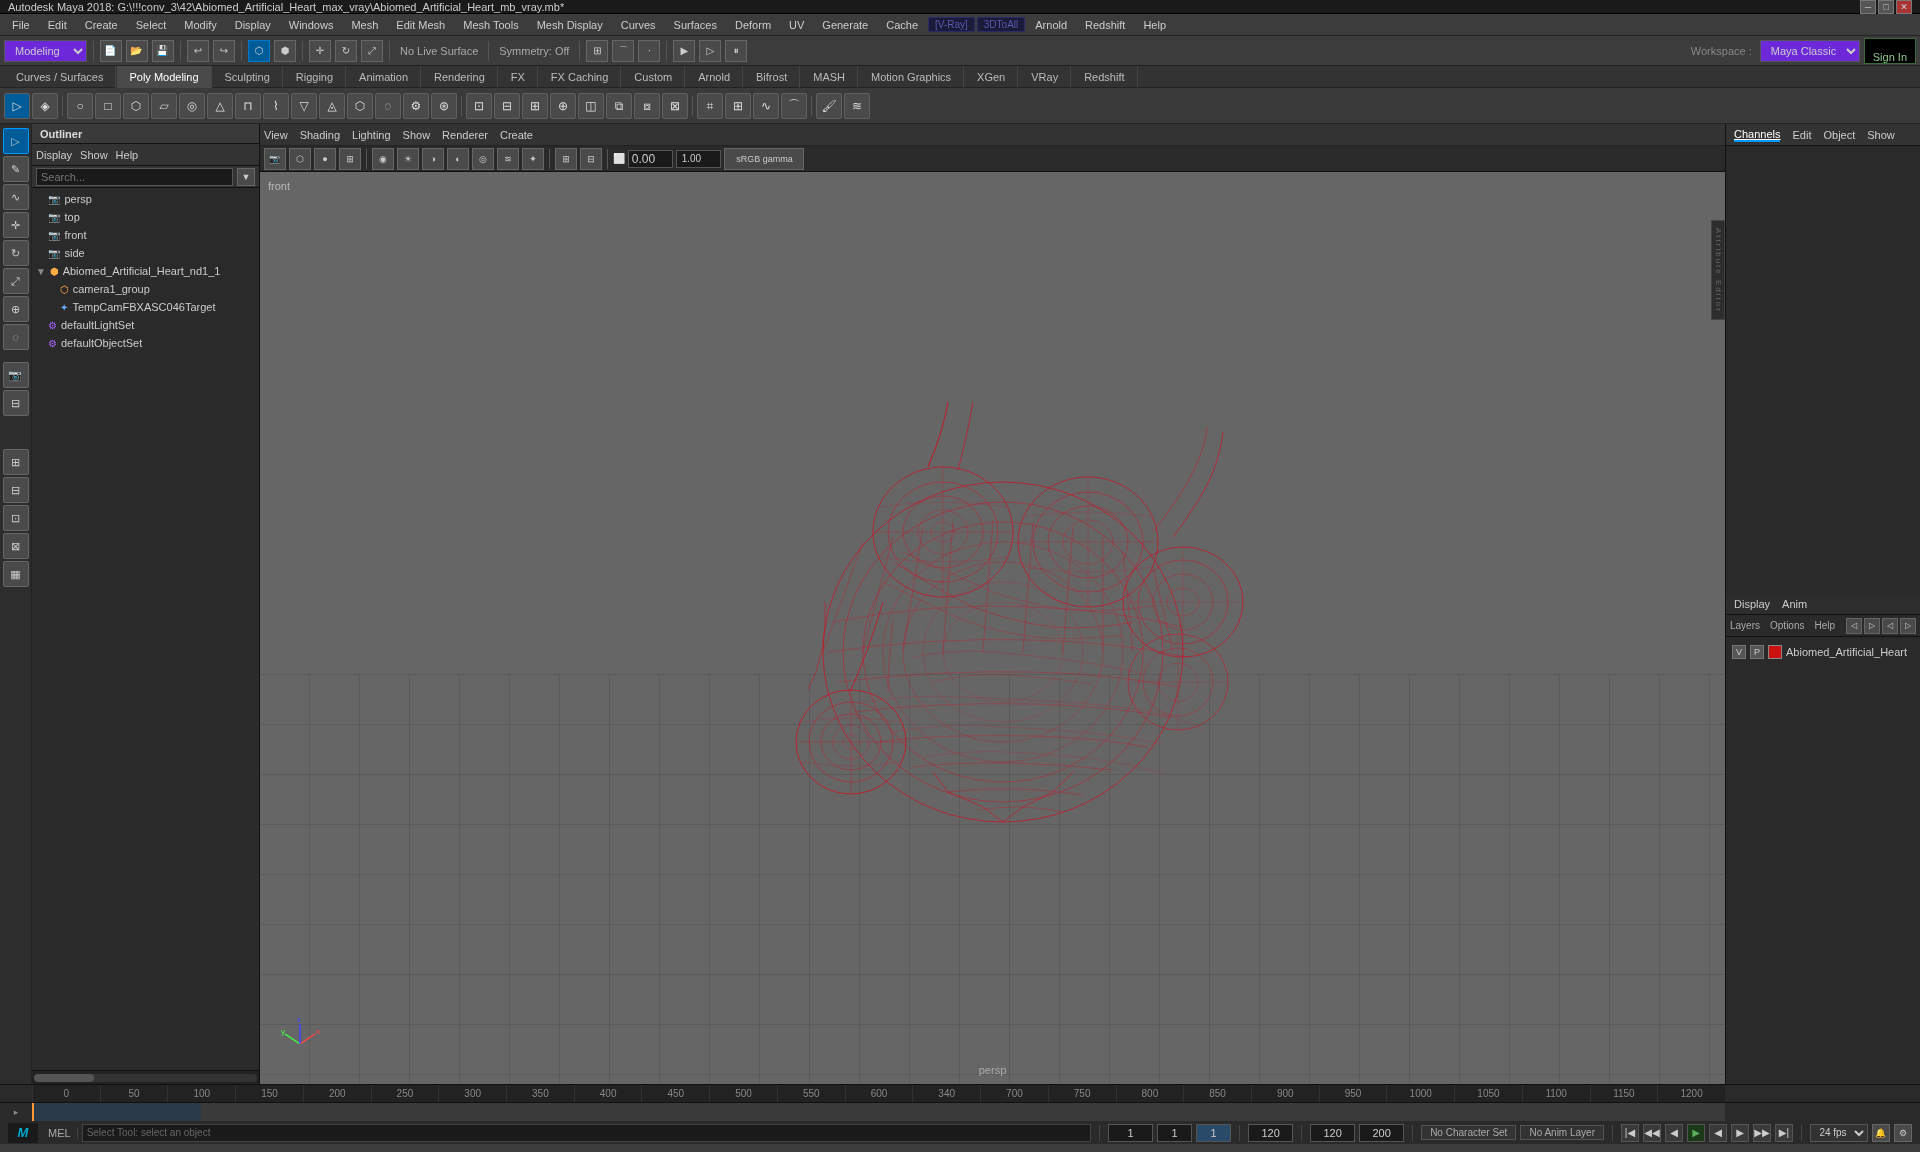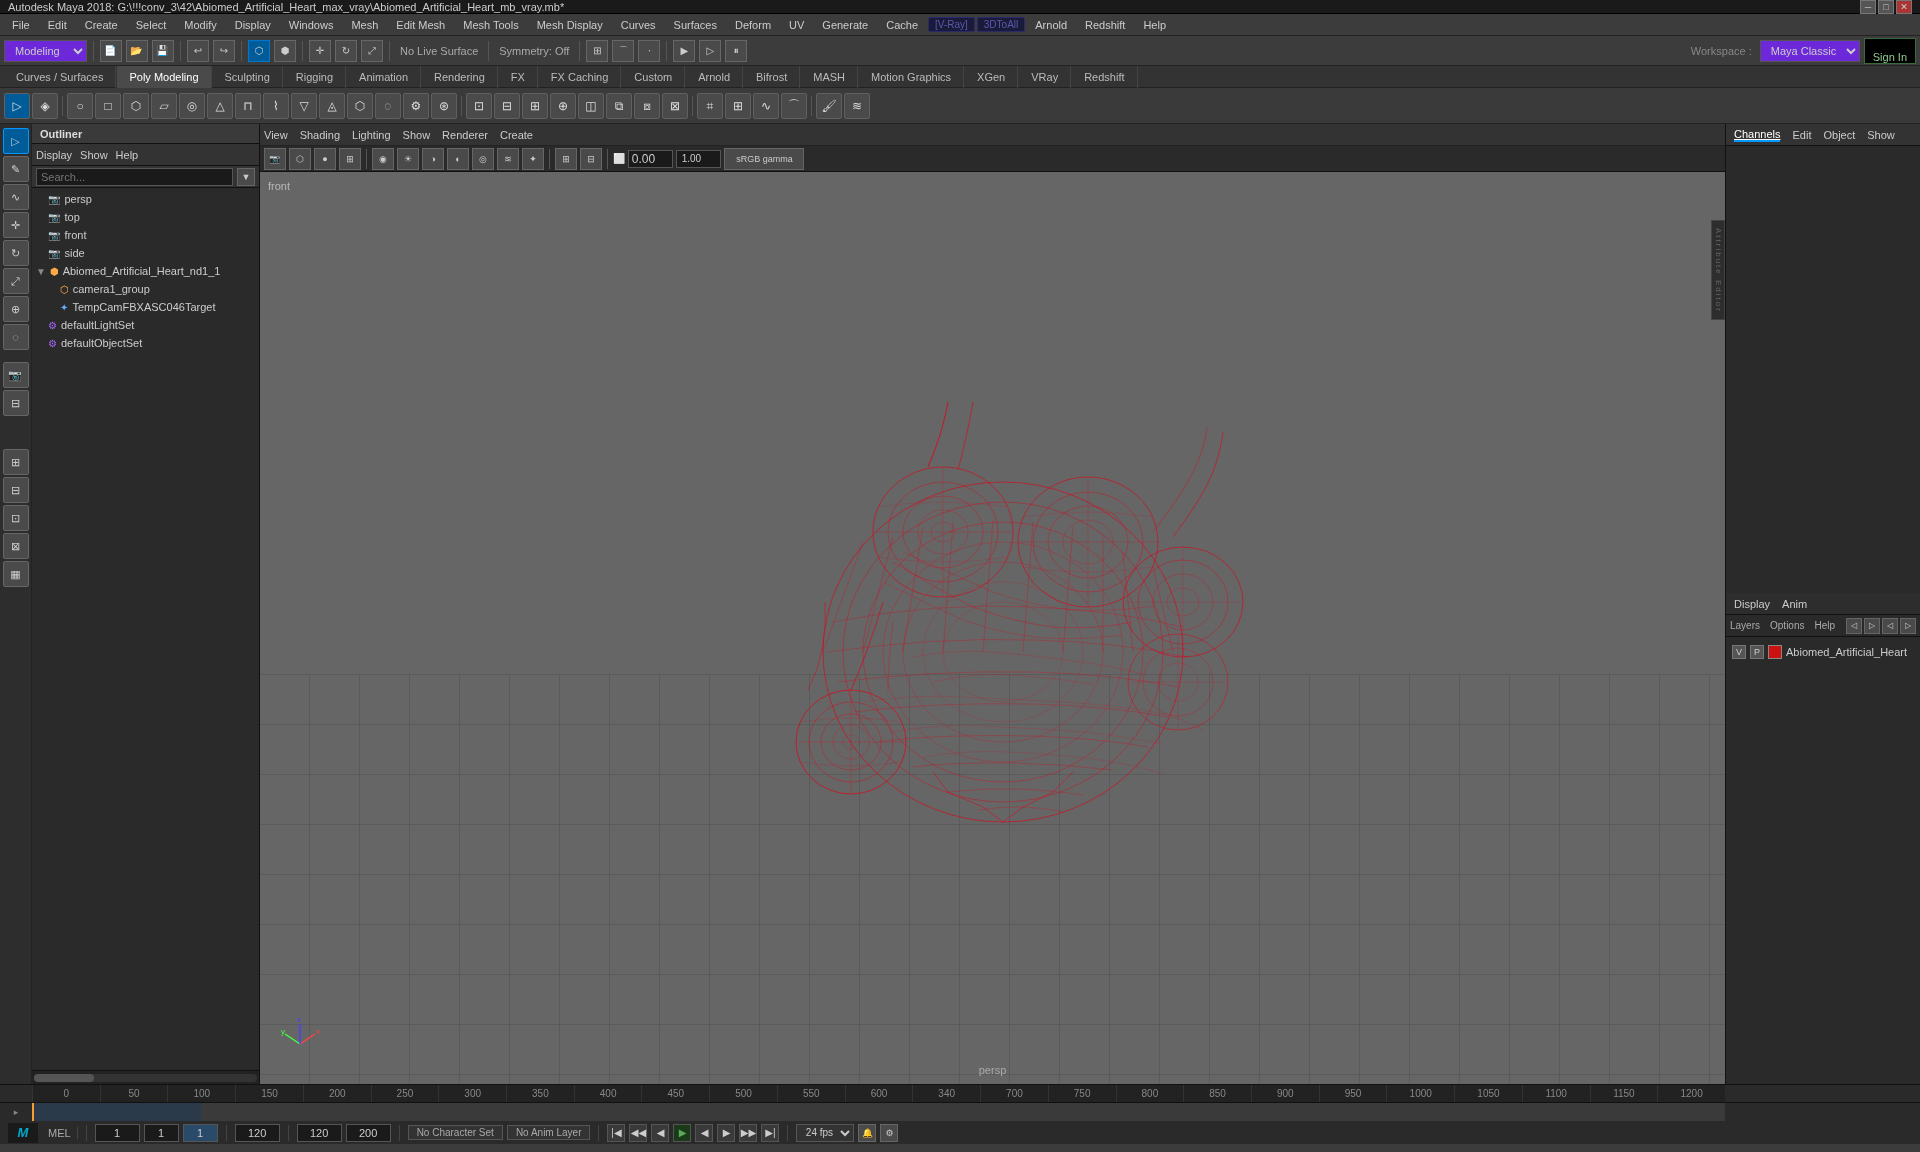--- a/index.html
+++ b/index.html
@@ -1007,20 +1007,23 @@
   </div>
   <div style="width:195px; background:#2a2a2a; height:18px; flex-shrink:0;"></div>
 </div>
 
 <div id="status-bar" style="height:24px; background:#2a2a2a; border-top:1px solid #111; display:flex; align-items:center; padding:0 8px; gap:4px;">
 
   <div id="maya-logo" style="width:30px; height:20px; background:#1a1a1a; display:flex; align-items:center; justify-content:center; font-weight:bold; font-size:13px; color:#00aacc; font-style:italic;">M</div>
 
   <div class="mel-label">MEL</div>
 
+  <div style="flex:1; background:#1a1a1a; border:1px solid #444; height:18px; display:flex; align-items:center; padding:0 4px;">
+    <span style="font-size:10px; color:#666;">Select Tool: select an object</span>
+  </div>
 
   <div class="status-sep"></div>
 
   <input type="text" value="1" class="frame-input" style="">
   <input type="text" value="1" class="frame-input" style="width: 35px;">
   <input type="text" value="1" class="frame-input" style="width: 35px; background: rgb(42, 74, 106);">
 
   <div class="status-sep"></div>
 
   <input type="text" value="120" class="frame-input" style="">

